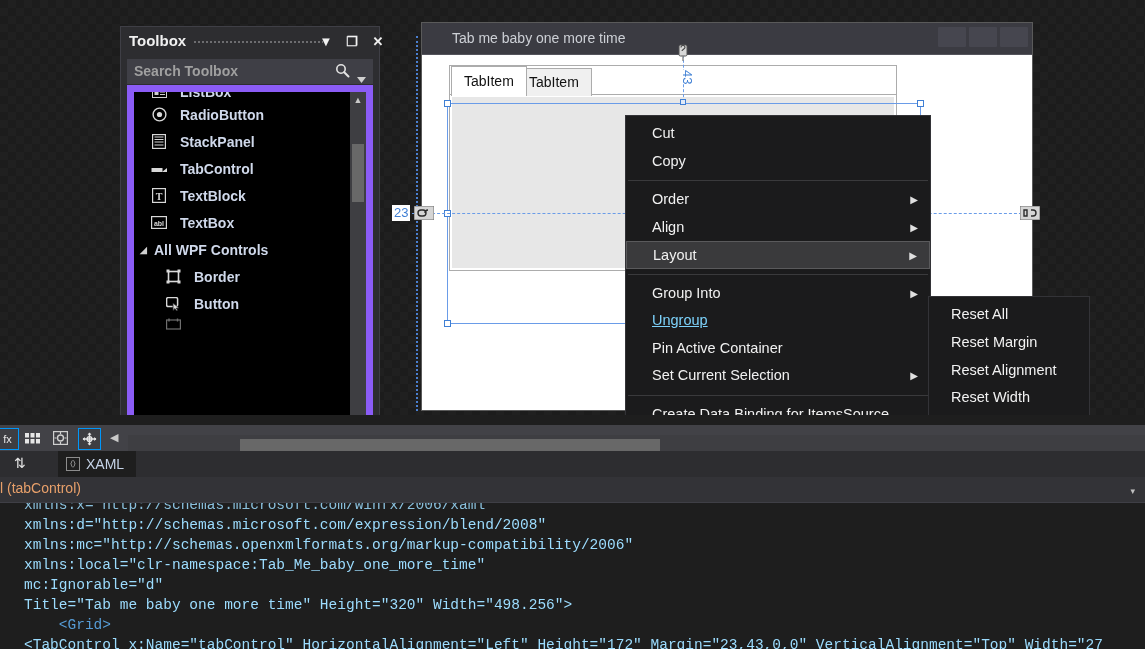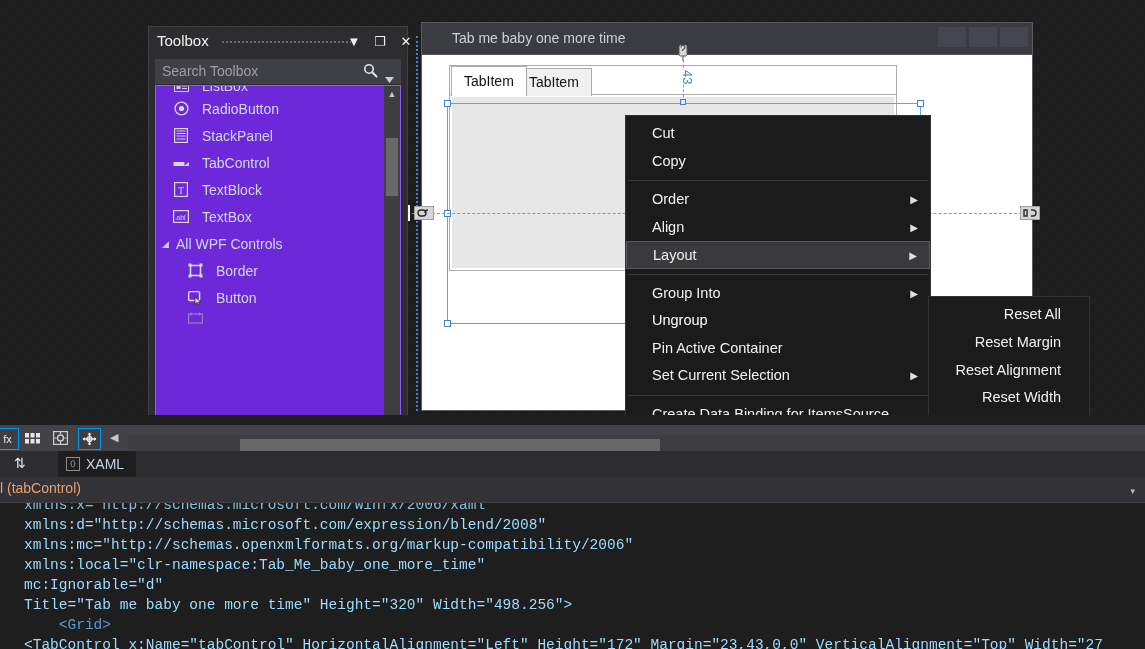--- a/index.html
+++ b/index.html
@@ -101,40 +101,40 @@
   .chain-icon {
     position: absolute; width: 20px; height: 16px;
     display: flex; align-items: center; justify-content: center;
   }
   .anchor-pin {
     position: absolute; width: 14px; height: 18px;
   }
 
   
   .toolbox {
-    position: absolute; left: 148px; top: 26px; width: 260px; height: 413px;
-    background: #2d2d30; border: 1px solid #3f3f46; box-sizing: border-box;
+    position: absolute; left: 120px; top: 26px; width: 260px; height: 413px;
+    background: #2d2d30; border: 1px solid #3f3f46; box-sizing: border-box; font-weight: bold;
   }
   .tb-header { position: relative; height: 30px; background: #2d2d30; }
   .tb-title { position: absolute; left: 8px; top: 5px; font-size: 15px; color: #f1f1f1; }
   .tb-dots { position: absolute; left: 72px; top: 13px; width: 130px; height: 4px;
     background-image: radial-gradient(#6d6d70 0.8px, transparent 0.9px);
     background-size: 4px 4px; }
   .tb-hbtn { position: absolute; top: 6px; width: 18px; height: 18px; color: #f1f1f1;
     font-size: 13px; text-align: center; line-height: 18px; cursor: default; }
   .tb-search {
     position: absolute; left: 6px; right: 6px; top: 32px; height: 25px;
     background: #3f3f46; border: 1px solid #3f3f46; box-sizing: border-box;
   }
   .tb-search-text { position: absolute; left: 6px; top: 3px; font-size: 14px; color: #a0a0a0; }
   .tb-search-icon { position: absolute; right: 22px; top: 3px; color: #d4d4d4; font-size: 14px; }
   .tb-search-caret { position: absolute; right: 6px; top: 9px; }
   .tb-list {
     position: absolute; left: 6px; right: 6px; top: 58px; bottom: 4px;
-    background: #6d28d9; overflow: hidden; border: 1px solid #8b5cf6; box-sizing: border-box;
+    background: #000000; overflow: hidden; border: 7px solid #8b5cf6; box-sizing: border-box;
   }
   .tb-row { position: relative; height: 27px; display: flex; align-items: center; }
   .tb-row .ico { width: 26px; margin-left: 12px; display: flex; justify-content: center; color: #d8d8d8; }
   .tb-row .lbl { font-size: 14px; color: #cfd8ea; margin-left: 8px; white-space: nowrap; }
   .tb-group { position: relative; height: 27px; display: flex; align-items: center; }
   .tb-group .arrow { margin-left: 6px; width: 12px; color: #d0d0d0; font-size: 9px; }
   .tb-group .lbl { font-size: 14px; color: #cfd8ea; margin-left: 2px; }
   .tb-sub .ico { margin-left: 26px; }
   .tb-scroll {
     position: absolute; right: 0; top: 0; bottom: 0; width: 16px; background: #3e3e42;
@@ -150,34 +150,34 @@
   .ctx-menu {
     position: absolute; left: 625px; top: 115px; width: 306px;
     background: #1b1b1c; border: 1px solid #333337; box-sizing: border-box;
     padding: 4px 0;
   }
   .ctx-item {
     position: relative; height: 27.5px; line-height: 27.5px;
     padding-left: 26px; padding-right: 28px; font-size: 14.5px; color: #f1f1f1;
     white-space: nowrap;
   }
-  .ctx-item.disabled { color: #ffffff; }
+  .ctx-item.disabled { color: #7dd3fc; text-decoration: underline; }
   .ctx-item.highlight { background: #3a3a3c; border: 1px solid #5a5a5c; box-sizing: border-box; }
   .ctx-item .sub-arrow {
     position: absolute; right: 12px; top: 0; font-size: 10px; color: #e0e0e0;
   }
   .ctx-sep { height: 1px; background: #3a3a3c; margin: 5px 2px 5px 2px; }
 
   
   .ctx-submenu {
     position: absolute; left: 928px; top: 296px; width: 162px;
     background: #1b1b1c; border: 1px solid #333337; box-sizing: border-box;
     padding: 4px 0;
   }
-  .ctx-submenu .ctx-item { padding-left: 22px; height: 27.8px; line-height: 27.8px; text-align: right; }
+  .ctx-submenu .ctx-item { padding-left: 22px; height: 27.8px; line-height: 27.8px; }
 
   
   .bottom-pane {
     position: absolute; left: 0; top: 415px; width: 1145px; height: 234px;
     background: #1e1e1e;
   }
   .bp-toolbar {
     position: absolute; left: 0; top: 10px; width: 1145px; height: 39px;
     background: #424247;
   }

